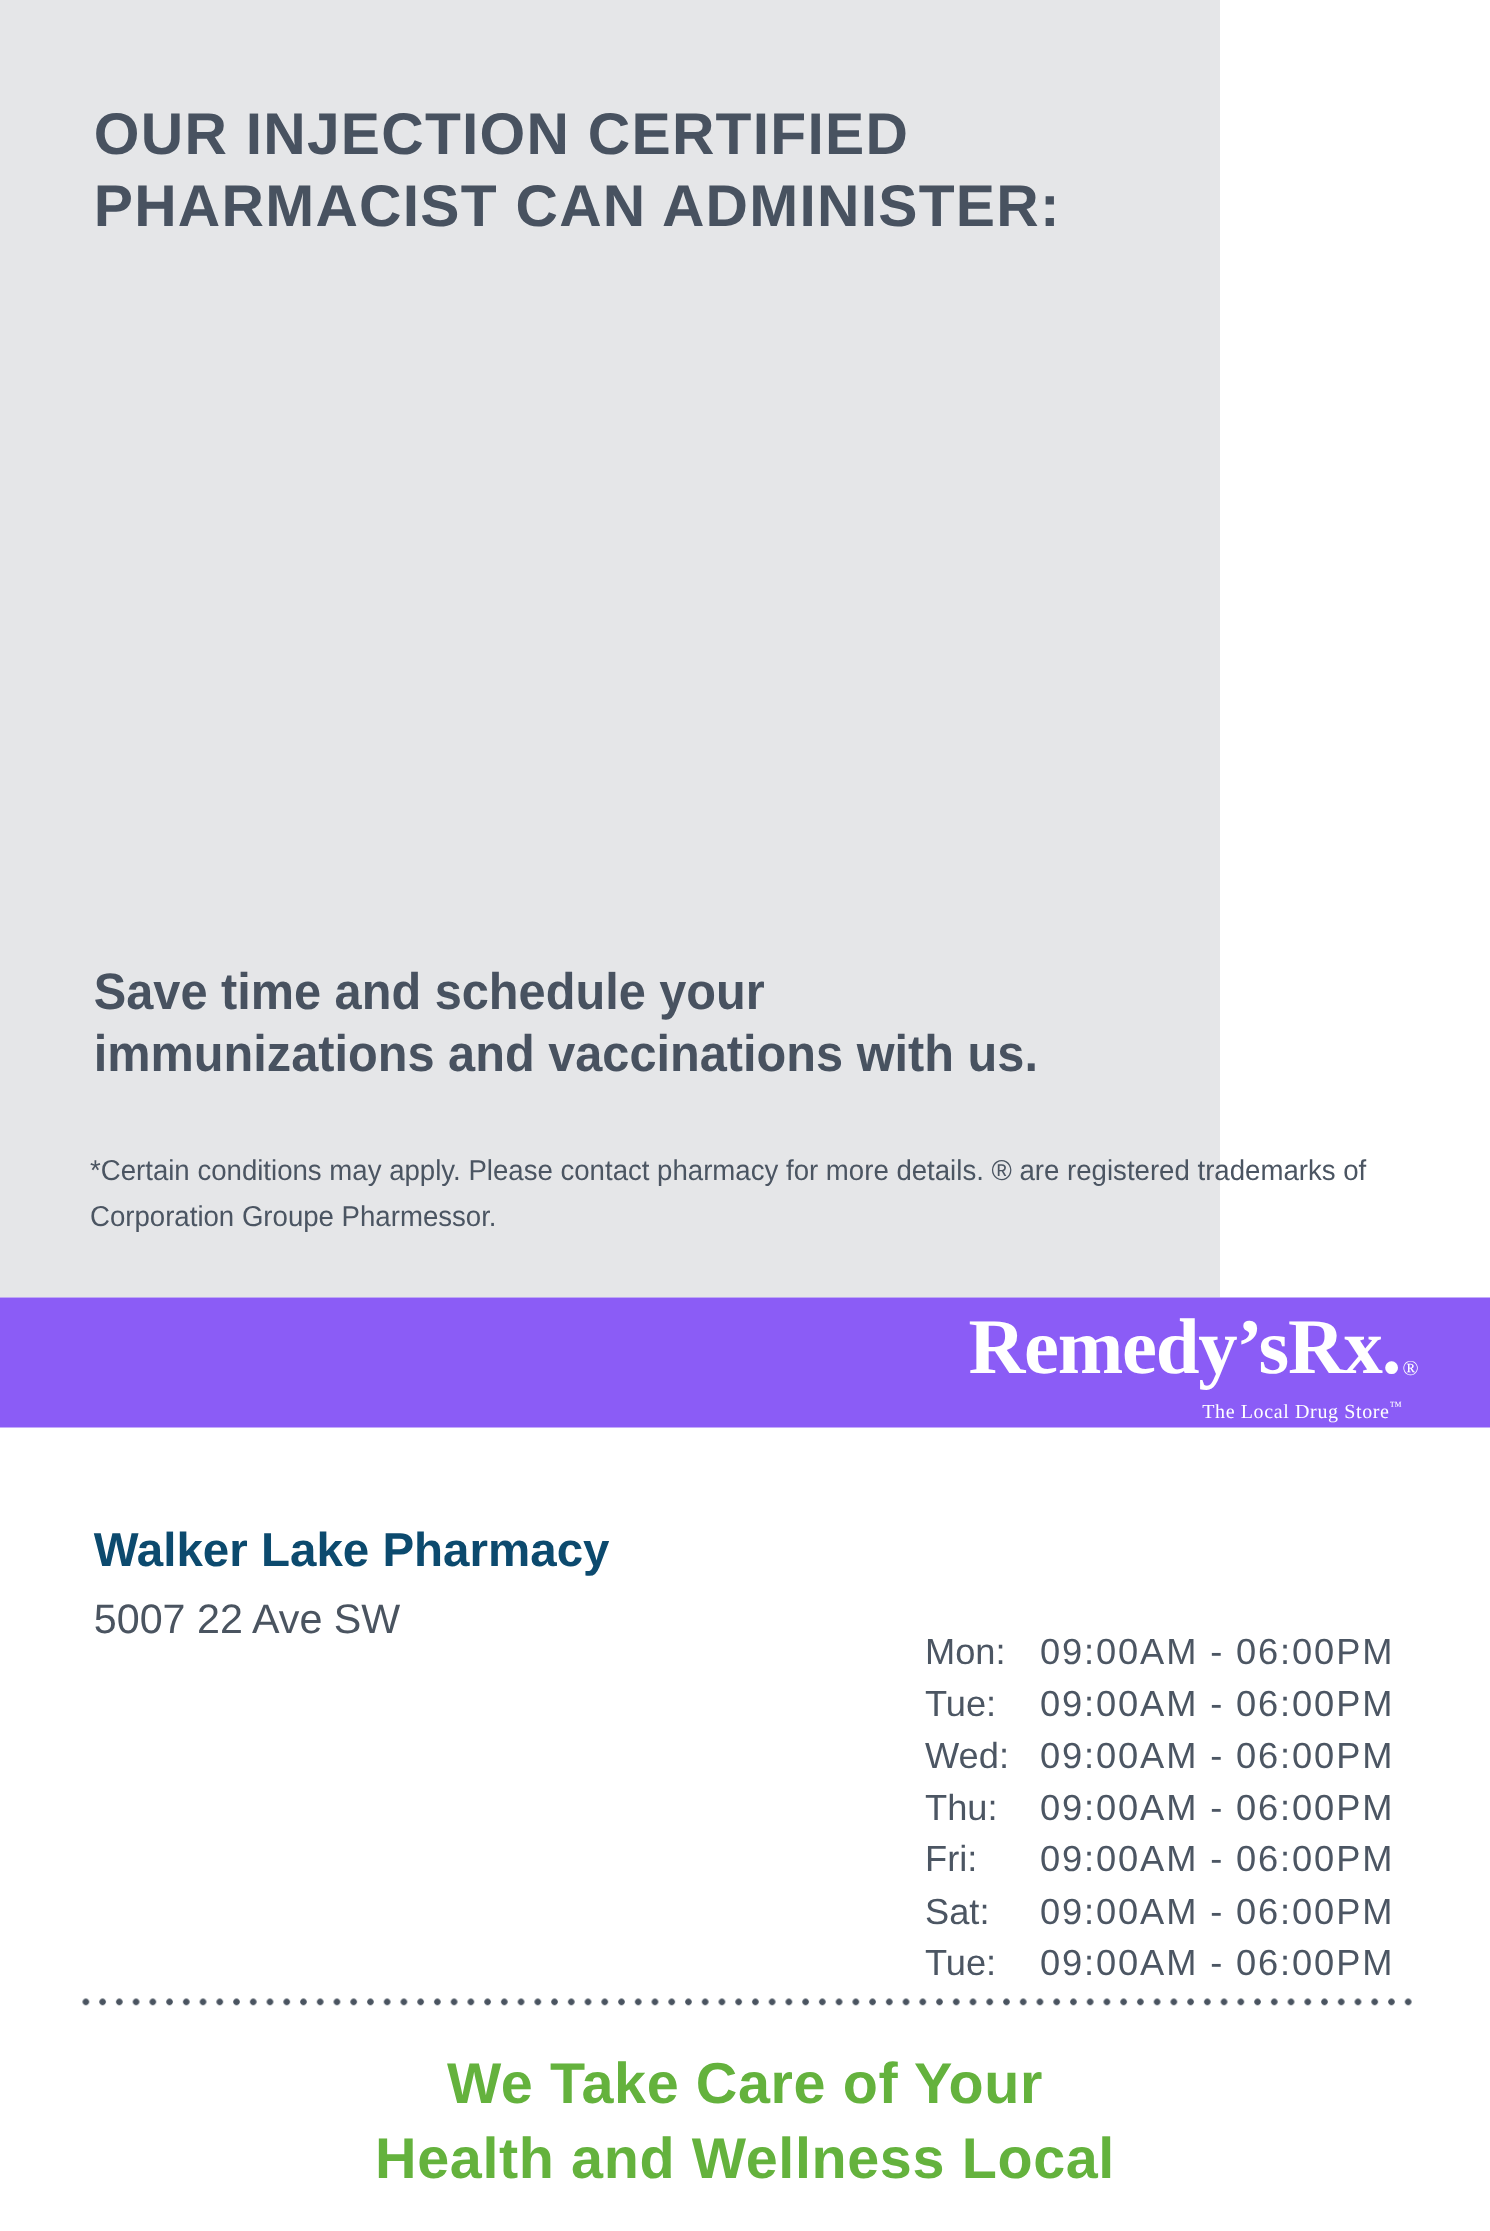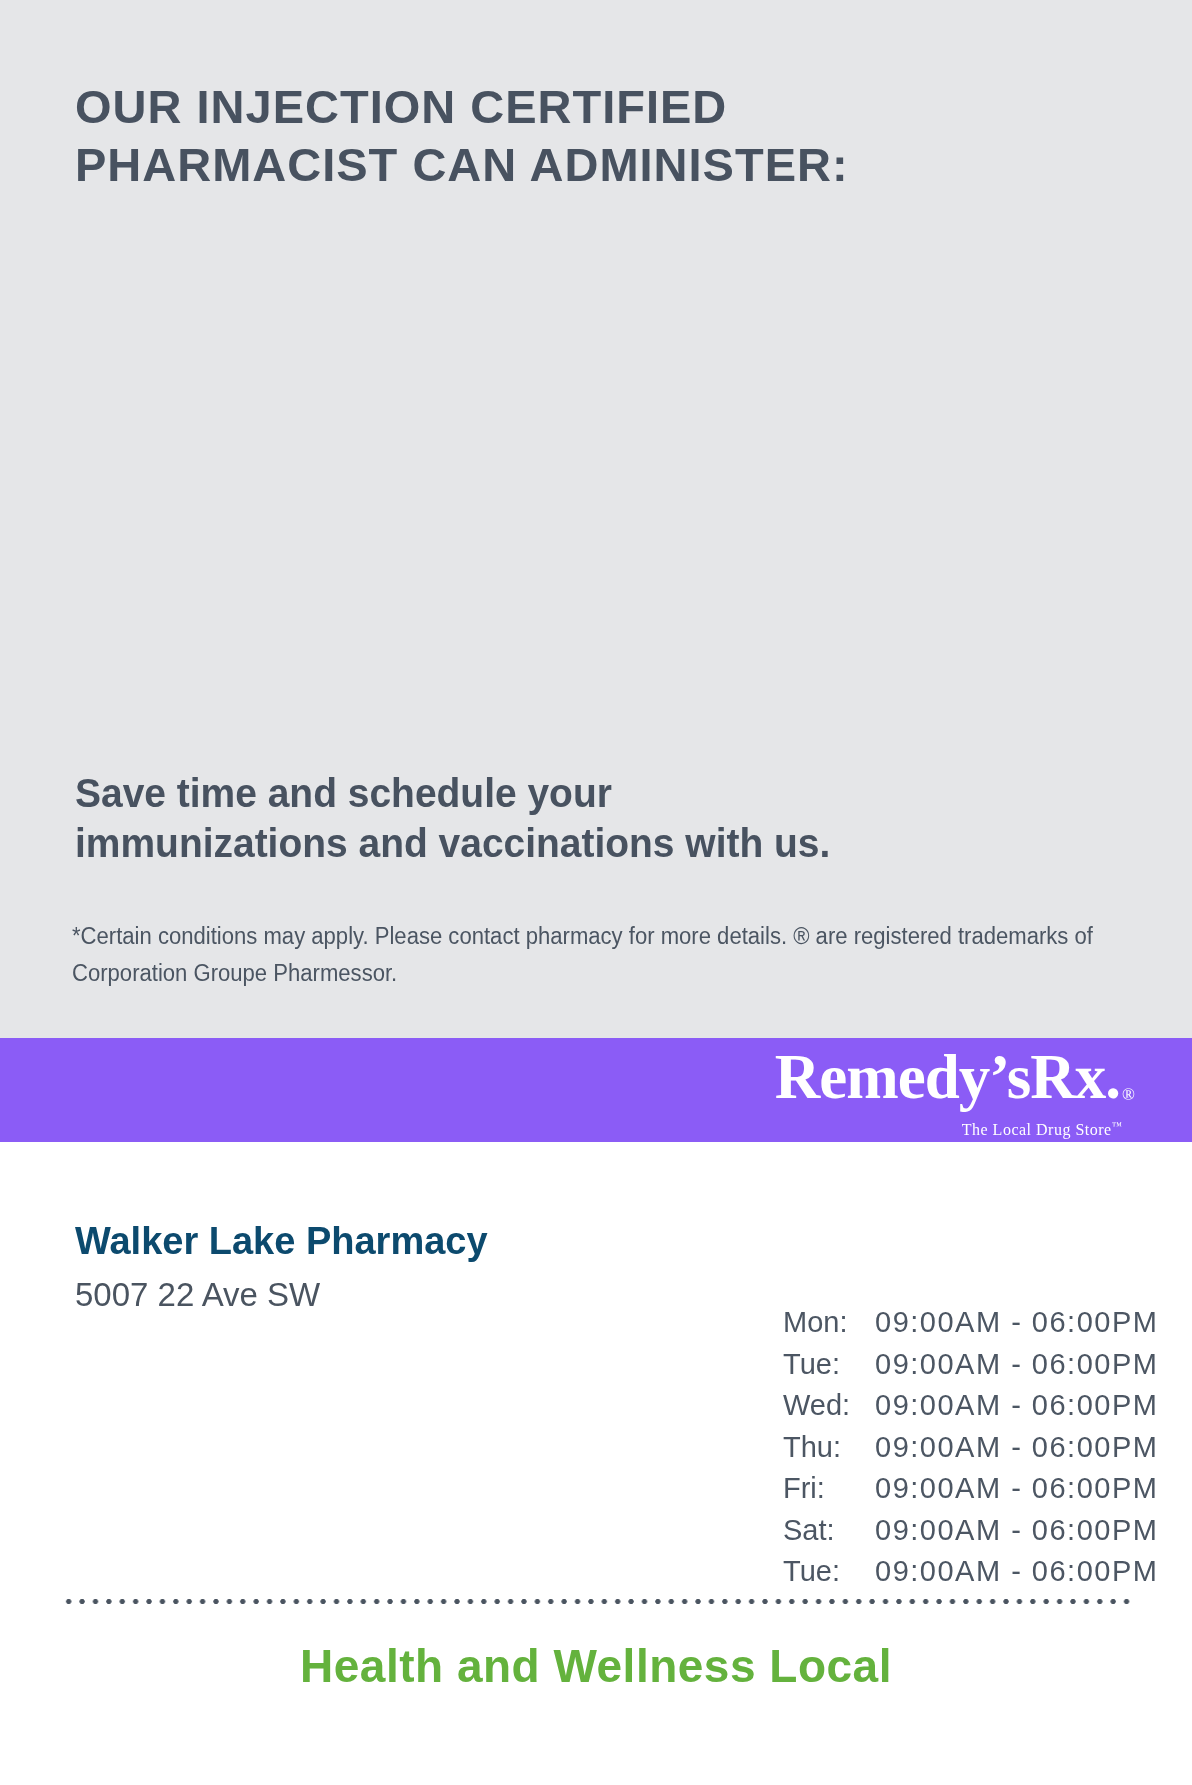--- a/index.html
+++ b/index.html
@@ -1,20 +1,20 @@
 <!DOCTYPE html>
 <html><head>
 <meta charset="utf-8">
 <style>
   html,body{margin:0;padding:0;}
   body{font-family:"Liberation Sans",sans-serif;background:#ffffff;}
   .page{position:relative;width:1192px;height:1785px;overflow:hidden;background:#ffffff;}
 
   
-  .gray-panel{position:absolute;left:0;top:0;width:1192px;height:1038px;background:#e5e6e8;}
+  .gray-panel{position:absolute;left:0;top:0;width:976px;height:1038px;background:#e5e6e8;}
   .main-heading{position:absolute;left:75px;top:78px;color:#485260;font-size:47px;
                 font-weight:bold;line-height:58px;letter-spacing:1px;}
   .sub-heading{position:absolute;left:75px;top:768px;color:#485260;font-size:41px;
                font-weight:bold;line-height:50px;transform:scaleX(0.95);transform-origin:left top;}
   .disclaimer{position:absolute;left:72px;top:918px;width:1080px;color:#4b5562;
               font-size:23px;line-height:37px;transform:scaleX(0.96);transform-origin:left top;}
 
   
   .brand-bar{position:absolute;left:0;top:1038px;width:1192px;height:104px;background:#8b5cf6;}
   .logo{position:absolute;right:60px;top:6px;text-align:right;color:#ffffff;
@@ -25,21 +25,21 @@
   .logo-tm{font-size:10px;vertical-align:super;}
 
   
   .pharmacy-name{position:absolute;left:75px;top:1220px;color:#0c4a6e;
                  font-size:38px;font-weight:bold;text-align:right;}
   .address{position:absolute;left:75px;top:1272px;color:#4a5460;font-size:33px;line-height:46px;}
   .phones{position:absolute;left:75px;top:1394px;color:#4a5460;font-size:34px;line-height:49px;}
   .phones b{font-weight:bold;}
 
   .hours{position:absolute;left:740px;top:1302px;color:#4c5663;font-size:29px;line-height:41.5px;}
-  .hours-row{display:flex;margin-left:43px;}
+  .hours-row{display:flex;}
   .hours-day{width:92px;}
   .hours-time{letter-spacing:1.5px;}
 
   .dotted-divider{position:absolute;left:62px;top:1598px;width:1073px;height:7px;
       background-image:radial-gradient(circle,#4a5460 2.3px,rgba(0,0,0,0) 2.9px);
       background-size:13.4px 7px;background-position:0 50%;background-repeat:repeat-x;}
 
   .footer-tagline{position:absolute;left:0;top:1636px;width:1192px;text-align:center;
                   color:#64b23d;font-size:46px;font-weight:bold;line-height:60px;
                   letter-spacing:0.5px;}
@@ -102,16 +102,17 @@
     </div>
     <div class="hours-row">
       <span class="hours-day">Tue:</span>
       <span class="hours-time">09:00AM - 06:00PM</span>
     </div>
   </div>
 
   <div class="dotted-divider"></div>
 
   <div class="footer-tagline">
+    <div>We Take Care of Your</div>
     <div>Health and Wellness Local</div>
   </div>
 
 </div>
 
 </body></html>

